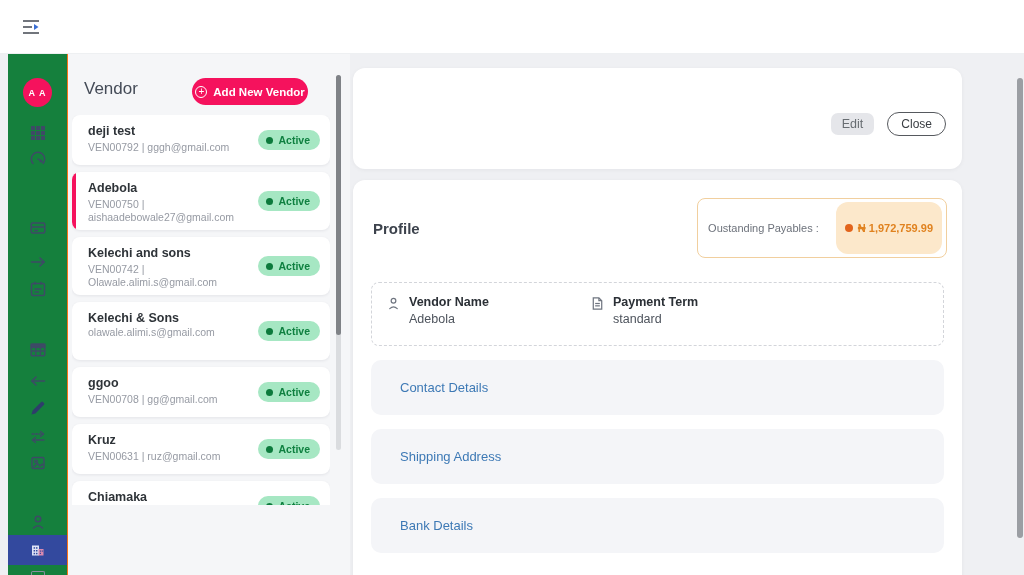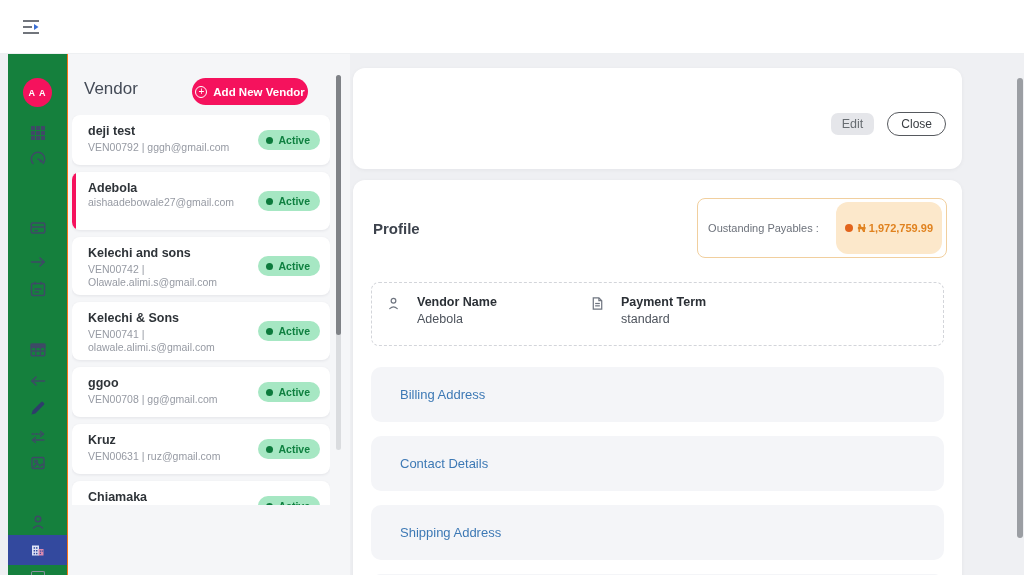--- a/index.html
+++ b/index.html
@@ -54,21 +54,21 @@
   .chip-box.orange { border:1px solid #f1cf9e; }
   .chip-box.green { border:1px solid #a9d9bb; margin-left:8px; }
   .chip-pill { border-radius:12px; padding:20px 9px; display:flex; align-items:center; gap:5px; font-size:11px; font-weight:bold; }
   .chip-pill.orange { background:#fce8cb; color:#e0821f; }
   .chip-pill.green { background:#a0e5be; color:#0e7c3f; }
   .chip-pill .cdot { width:8px; height:8px; border-radius:50%; }
   .cdot.orange { background:#e2641c; }
   .cdot.green { background:#0c7a3c; }
 
   .dashed-box { margin:24px 18px 0 18px; height:64px; border:1px dashed #d3d5da; border-radius:8px; display:flex; padding:12px 14px; }
-  .field { display:flex; gap:16px; }
+  .field { display:flex; gap:8px; }
   .field.first { width:204px; }
   .field .ficon { color:#6f7580; padding-top:1px; }
   .field .ficon svg { width:15px; height:15px; display:block; }
   .flabel { font-size:12.5px; font-weight:bold; color:#2b3036; }
   .fvalue { font-size:12.5px; color:#4d535c; margin-top:3px; }
 
   .section { margin:14px 18px 0 18px; height:55px; background:#f4f5f8; border-radius:10px; display:flex; align-items:center; padding-left:29px; font-size:13px; color:#3d79b5; cursor:pointer; }
   .section.first { margin-top:21px; }
 
   .win-scrollbar { position:absolute; right:1px; top:78px; width:6px; height:460px; background:#9b9ea3; border-radius:3px; z-index:9; }
@@ -216,40 +216,40 @@
       <div class="vname">deji test</div>
       <div class="vmeta">VEN00792 | gggh@gmail.com</div>
       <div class="badge">
           <span class="dot"></span>
           <span>Active</span>
         </div>
     </div>
 
     <div class="vcard h-two selected">
       <div class="vname">Adebola</div>
+      <div class="vmeta">VEN00750 |</div>
       <div class="vmeta" style="margin-top:1px">aishaadebowale27@gmail.com</div>
       <div class="badge">
           <span class="dot"></span>
           <span>Active</span>
         </div>
     </div>
 
     <div class="vcard h-two">
       <div class="vname">Kelechi and sons</div>
       <div class="vmeta">VEN00742 |</div>
       <div class="vmeta" style="margin-top:1px">Olawale.alimi.s@gmail.com</div>
       <div class="badge">
           <span class="dot"></span>
           <span>Active</span>
         </div>
     </div>
 
     <div class="vcard h-two">
       <div class="vname">Kelechi &amp; Sons</div>
-      <div class="vmeta">VEN00741 |</div>
       <div class="vmeta" style="margin-top:1px">olawale.alimi.s@gmail.com</div>
       <div class="badge">
           <span class="dot"></span>
           <span>Active</span>
         </div>
     </div>
 
     <div class="vcard h-one">
       <div class="vname">ggoo</div>
       <div class="vmeta">VEN00708 | gg@gmail.com</div>
@@ -325,21 +325,20 @@
               <line x1="5.5" y1="10.5" x2="10.5" y2="10.5"></line>
           </svg>
         </span>
         <div>
           <div class="flabel">Payment Term</div>
           <div class="fvalue">standard</div>
         </div>
       </div>
     </div>
 
-    <div class="section first">Billing Address</div>
     <div class="section">Contact Details</div>
     <div class="section">Shipping Address</div>
     <div class="section">Bank Details</div>
   </div>
 
 </div>
 
 <div class="win-scrollbar"></div>
 
 </body></html>

